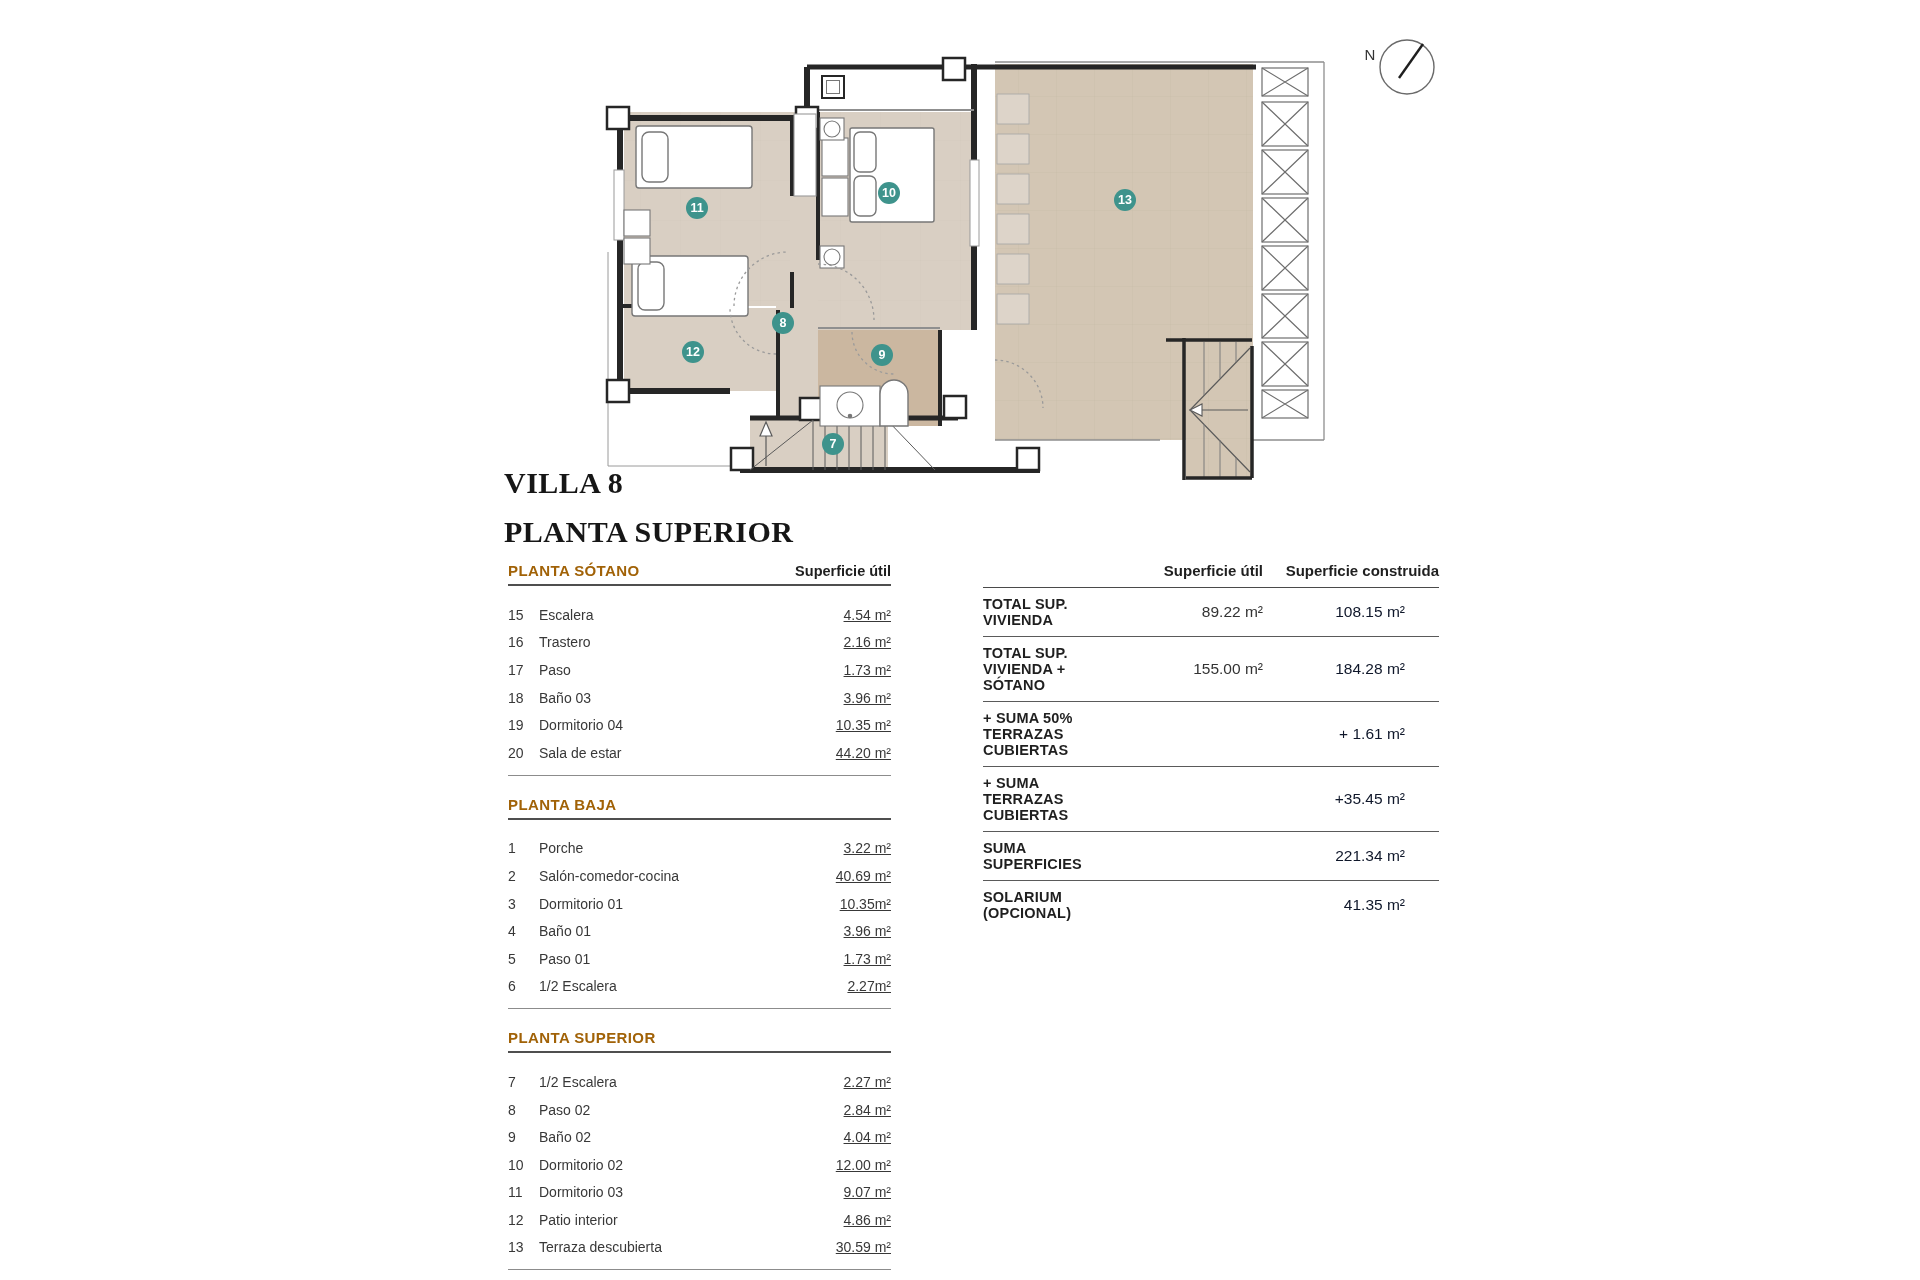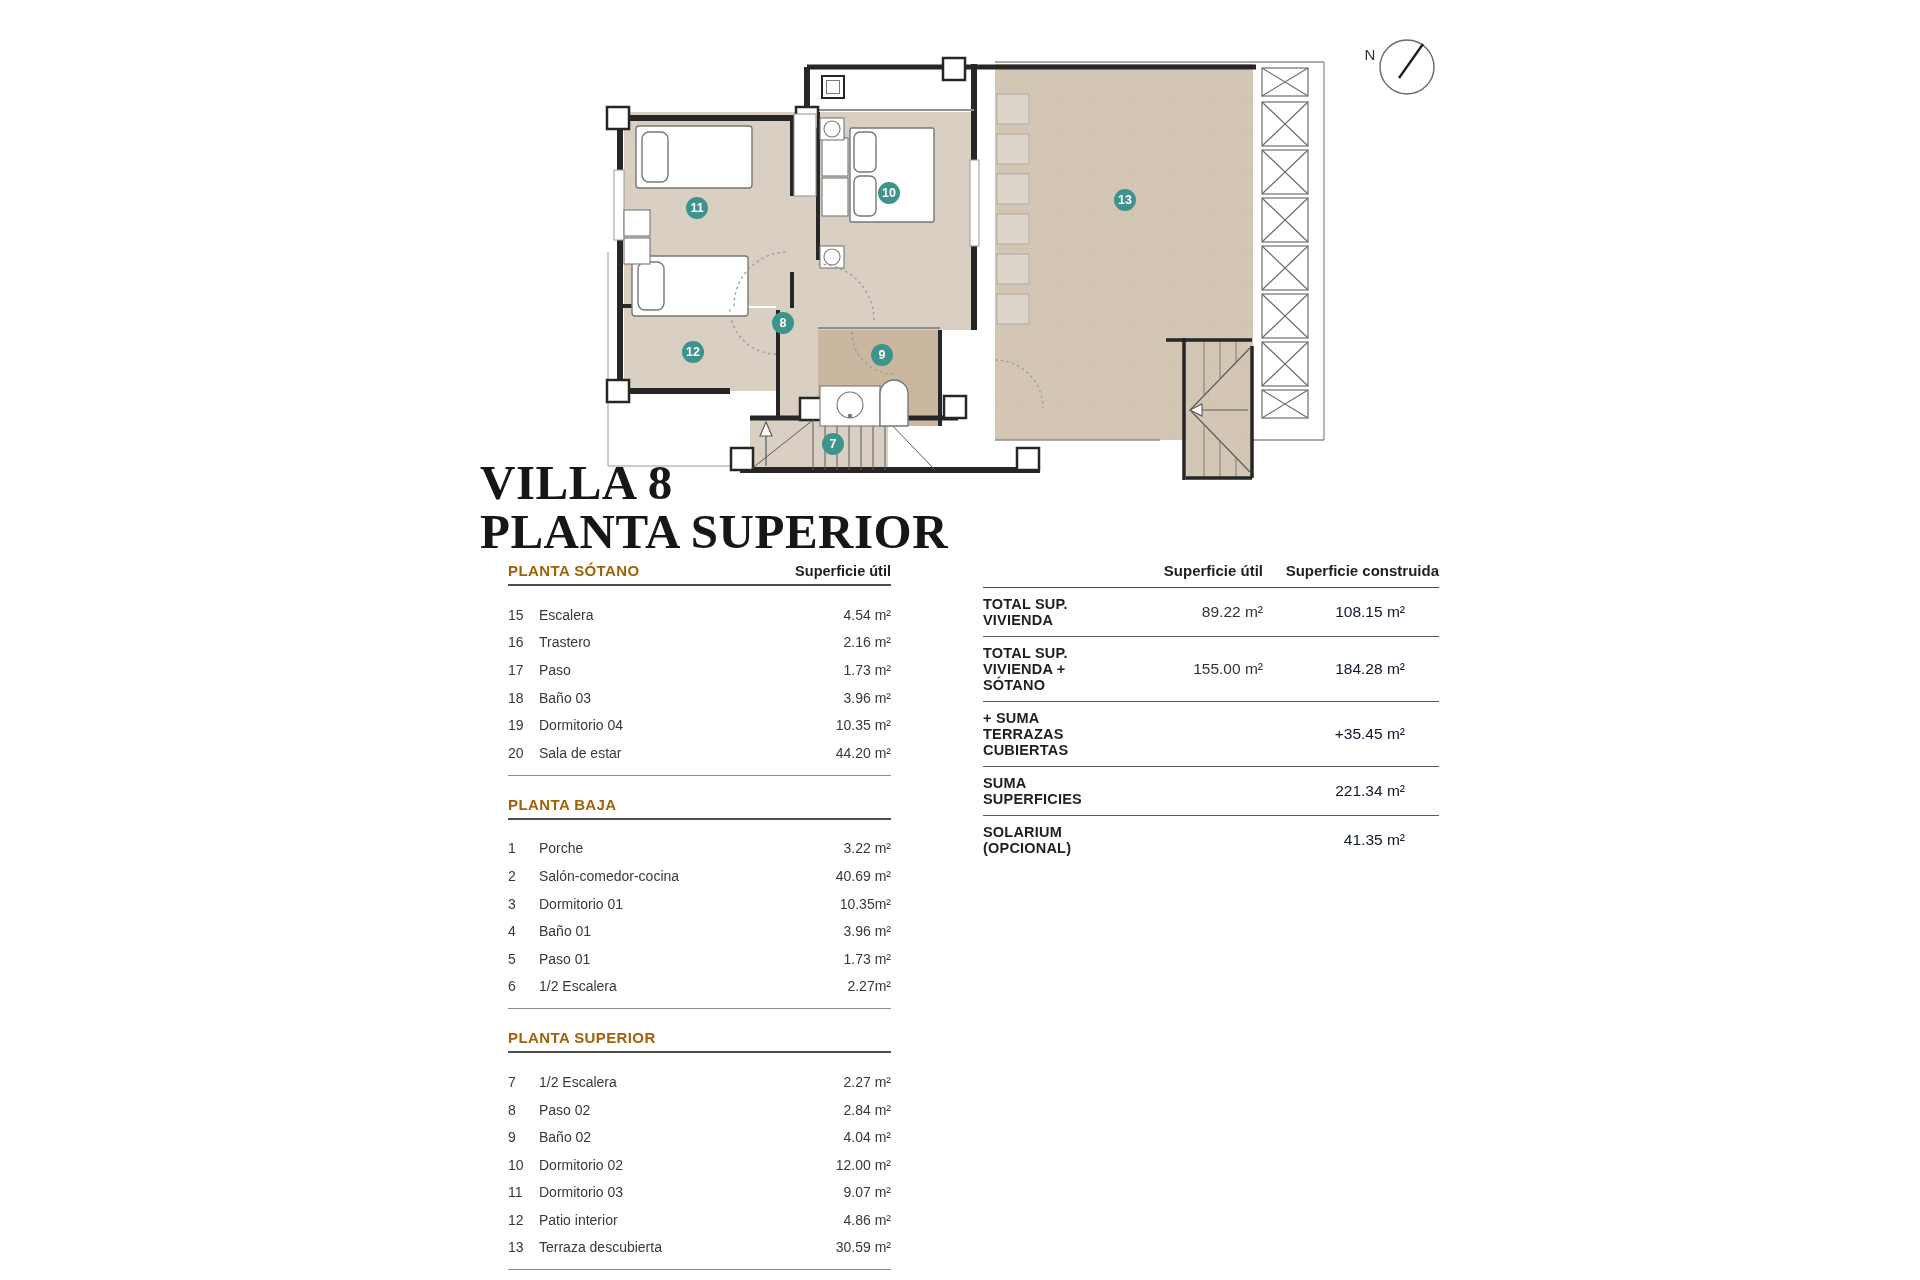--- a/index.html
+++ b/index.html
@@ -1,39 +1,39 @@
 <!DOCTYPE html>
 <html><head>
 <meta charset="utf-8">
 <style>
   html,body{margin:0;padding:0;background:#fff;}
   .canvas{position:relative;width:1920px;height:1280px;background:#ffffff;overflow:hidden;
           font-family:"Liberation Sans",sans-serif;color:#2b2b2b;}
 
   
-  .plan-title{position:absolute;left:480px;top:458px;
+  .plan-title{position:absolute;left:504px;top:458px;
               font-family:"Liberation Serif",serif;font-weight:700;
-              font-size:49px;line-height:49px;letter-spacing:.5px;color:#161616;}
+              font-size:30px;line-height:49px;letter-spacing:.5px;color:#161616;}
 
   
   .plan-wrap{position:absolute;left:600px;top:20px;width:890px;height:490px;}
 
   
   .area-table{position:absolute;left:508px;top:562px;width:383px;}
   .area-table section{display:block;}
   .area-table section + section{border-top:1px solid #8c8c8c;margin-top:4px;padding-top:20px;}
   .sec-head{display:flex;justify-content:space-between;align-items:flex-end;
             border-bottom:2px solid #4f4f4f;padding-bottom:5px;}
   .sec-title{font-weight:700;font-size:15px;letter-spacing:.4px;color:#a16207;}
   .sec-valhead{font-weight:700;font-size:14.5px;color:#1f1f1f;}
   .sec-rows{padding:15px 0 4px;}
   .arow{display:flex;align-items:center;height:27.6px;font-size:14px;color:#383838;}
   .arow .num{width:31px;}
   .arow .nm{flex:1;}
-  .arow .val{text-align:right;white-space:nowrap;}
+  .arow .val{text-align:right;white-space:nowrap;text-decoration:underline;}
 
   
   .summary{position:absolute;left:983px;top:562px;width:456px;}
   .sum-head{display:grid;grid-template-columns:1fr 160px 170px;
             font-weight:700;font-size:15px;color:#1f1f1f;
             padding-bottom:8px;border-bottom:1.5px solid #4a4a4a;}
   .sum-head .h{text-align:right;}
   .sum-head .h.util{padding-right:6px;}
   .srow{display:grid;grid-template-columns:1fr 160px 170px;align-items:center;
         padding:8px 0;border-bottom:1.3px solid #5a5a5a;}
@@ -407,20 +407,25 @@
     <span class="slabel">TOTAL SUP. VIVIENDA</span>
     <span class="sutil">89.22 m²</span>
     <span class="scons">108.15 m²</span>
   </div>
         <div class="srow">
     <span class="slabel">TOTAL SUP. VIVIENDA + SÓTANO</span>
     <span class="sutil">155.00 m²</span>
     <span class="scons">184.28 m²</span>
   </div>
         <div class="srow">
+    <span class="slabel">+ SUMA 50% TERRAZAS CUBIERTAS</span>
+    <span class="sutil"></span>
+    <span class="scons">+ 1.61 m²</span>
+  </div>
+        <div class="srow">
     <span class="slabel">+ SUMA TERRAZAS CUBIERTAS</span>
     <span class="sutil"></span>
     <span class="scons">+35.45 m²</span>
   </div>
         <div class="srow">
     <span class="slabel">SUMA SUPERFICIES</span>
     <span class="sutil"></span>
     <span class="scons">221.34 m²</span>
   </div>
         <div class="srow">

